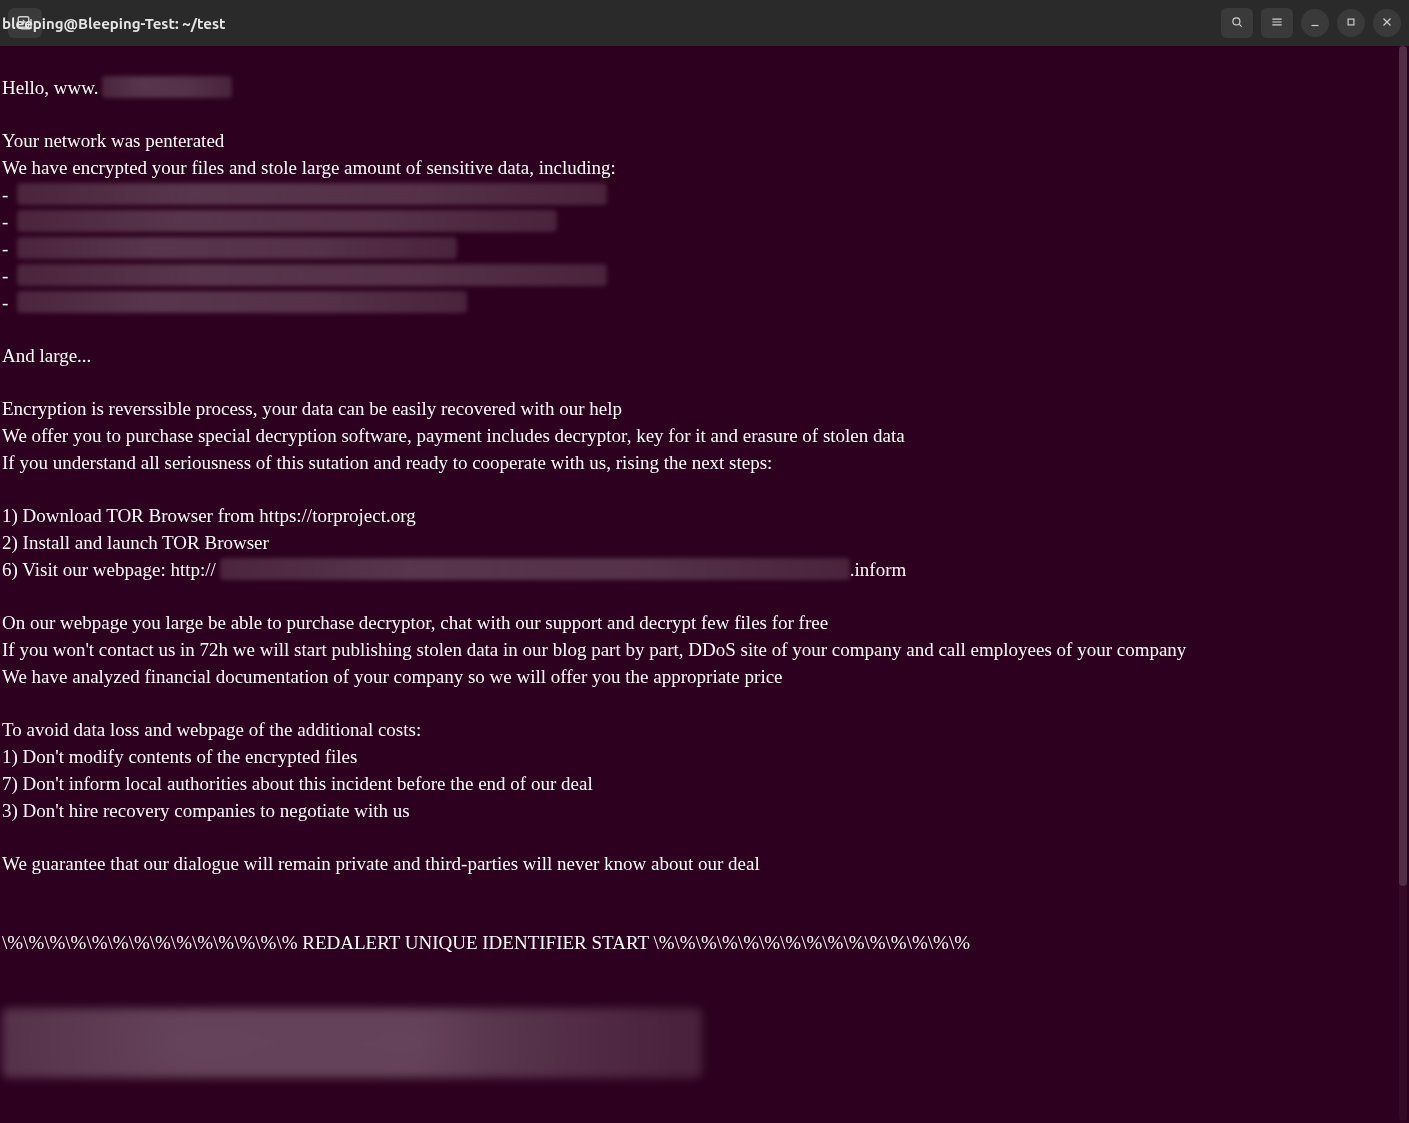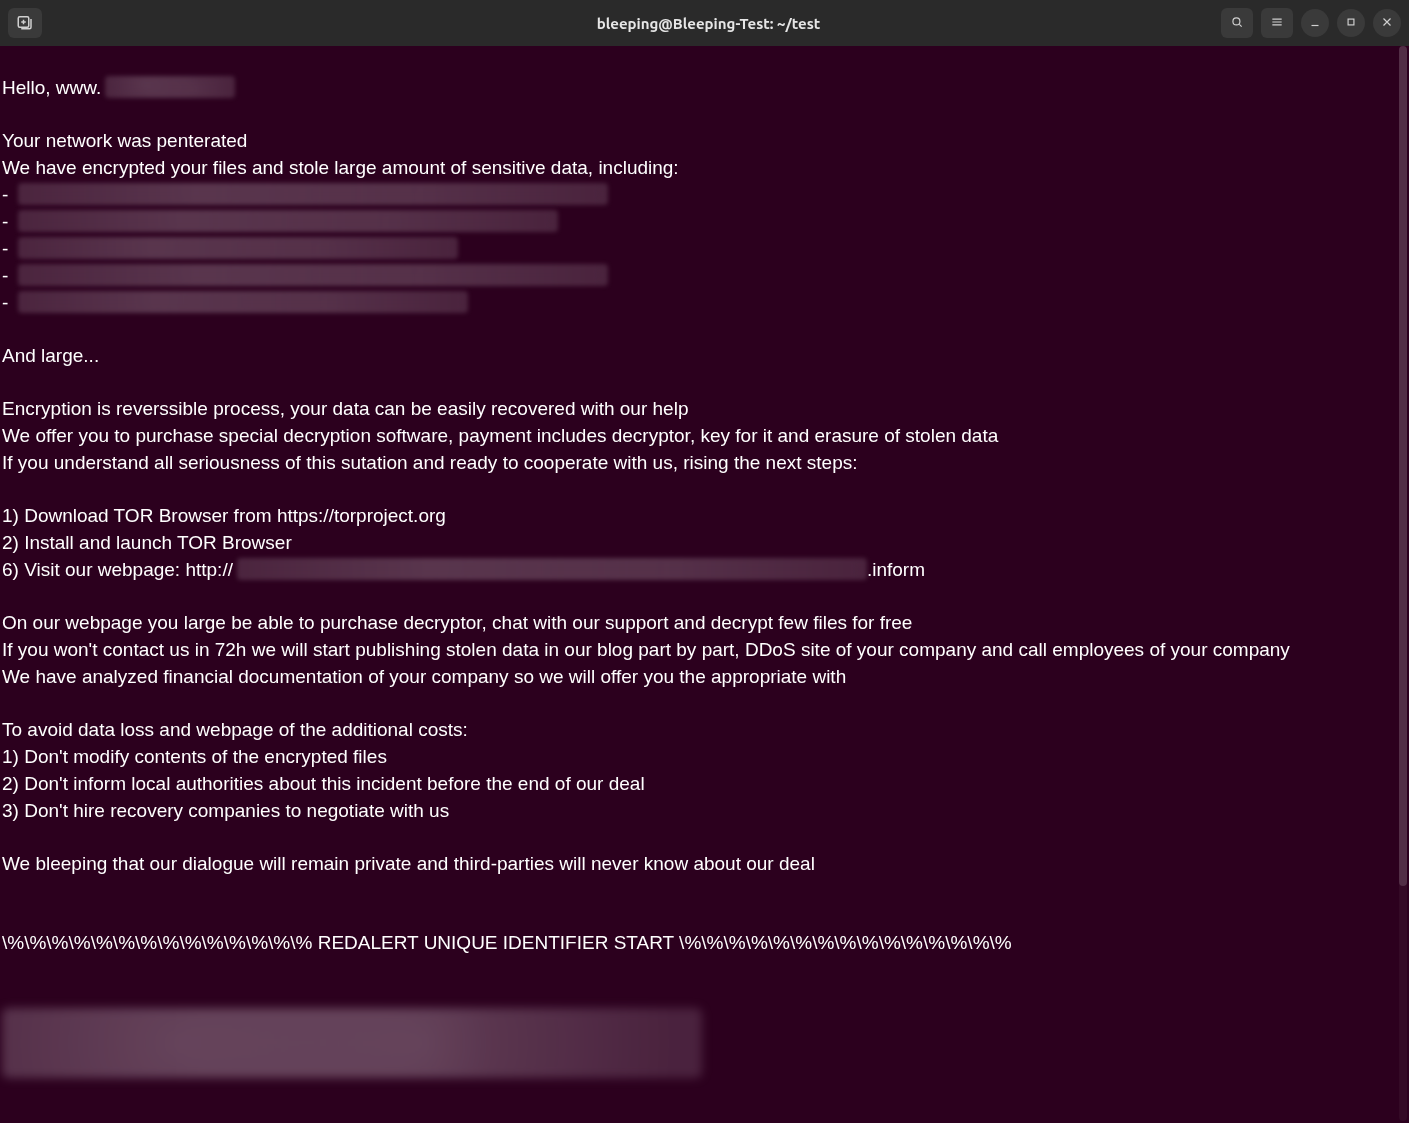--- a/index.html
+++ b/index.html
@@ -41,23 +41,23 @@
     display: flex;
     align-items: center;
     justify-content: center;
     color: #d0d0d0;
     box-sizing: border-box;
   }
   .tab-btn svg { width: 18px; height: 18px; }
 
   .titlebar-center {
     position: absolute;
-    left: 8px;
+    left: 2px;
     right: 0;
-    text-align: center;
+    text-align: left;
     pointer-events: none;
   }
   .title-text {
     color: #e6e6e6;
     font-family: "Ubuntu", "Cantarell", system-ui, sans-serif;
     font-size: 15px;
     font-weight: 600;
   }
 
   .titlebar-right {
@@ -98,21 +98,21 @@
     bottom: 0;
     color: #ffffff;
     font-size: 19px;
     line-height: 26px;
     white-space: pre-wrap;
     letter-spacing: 0;
     font-variant-ligatures: none;
     overflow: hidden;
     padding: 2px 0 0 2px;
   }
-  .term span, .term div { font-family: Liberation Sans, sans-serif; }
+  .term span, .term div { font-family: Liberation Serif, serif; }
 
   
   .redact {
     display: inline-block;
     vertical-align: text-bottom;
     height: 22px;
     border-radius: 4px;
     background:
       radial-gradient(circle at 30% 40%, rgba(255,255,255,0.10), rgba(255,255,255,0) 60%),
       radial-gradient(circle at 70% 60%, rgba(255,255,255,0.08), rgba(255,255,255,0) 60%),
@@ -232,28 +232,28 @@
 <span>Encryption is reverssible process, your data can be easily recovered with our help</span>
 <span>We offer you to purchase special decryption software, payment includes decryptor, key for it and erasure of stolen data</span>
 <span>If you understand all seriousness of this sutation and ready to cooperate with us, rising the next steps:</span>
 
 <span>1) Download TOR Browser from https://torproject.org</span>
 <span>2) Install and launch TOR Browser</span>
 <span>6) Visit our webpage: http://</span><span class="redact" style="width:630px"></span><span>.inform</span>
 
 <span>On our webpage you large be able to purchase decryptor, chat with our support and decrypt few files for free</span>
 <span>If you won't contact us in 72h we will start publishing stolen data in our blog part by part, DDoS site of your company and call employees of your company</span>
-<span>We have analyzed financial documentation of your company so we will offer you the appropriate with</span>
+<span>We have analyzed financial documentation of your company so we will offer you the appropriate price</span>
 
 <span>To avoid data loss and webpage of the additional costs:</span>
 <span>1) Don't modify contents of the encrypted files</span>
-<span>2) Don't inform local authorities about this incident before the end of our deal</span>
+<span>7) Don't inform local authorities about this incident before the end of our deal</span>
 <span>3) Don't hire recovery companies to negotiate with us</span>
 
-<span>We bleeping that our dialogue will remain private and third-parties will never know about our deal</span>
+<span>We guarantee that our dialogue will remain private and third-parties will never know about our deal</span>
 
 
 <span>\%\%\%\%\%\%\%\%\%\%\%\%\%\% REDALERT UNIQUE IDENTIFIER START \%\%\%\%\%\%\%\%\%\%\%\%\%\%\%</span>
 
 
 <div class="bigblur"></div>
   </div>
 
   <div class="scrollbar">
     <div class="scroll-thumb"></div>

